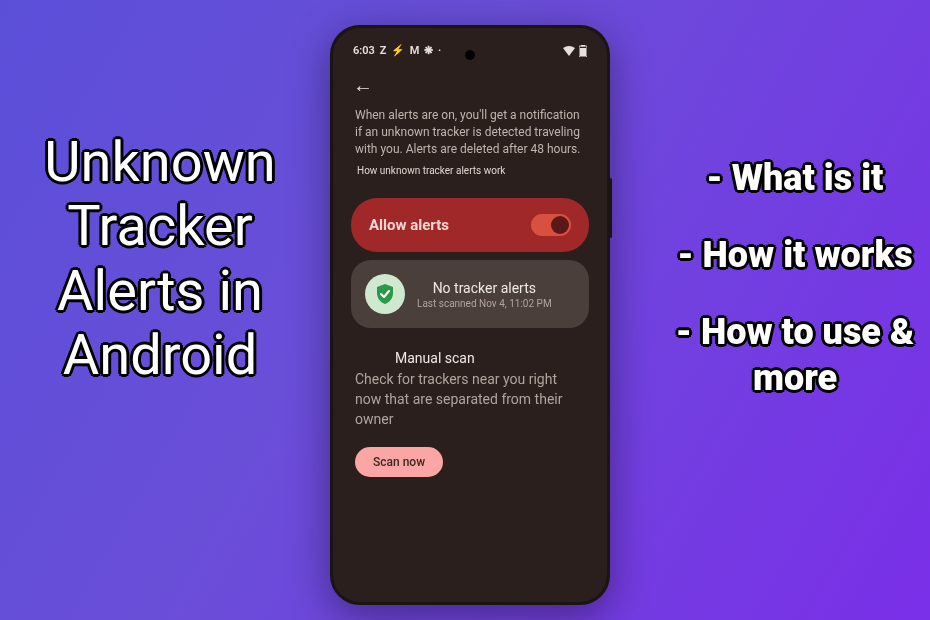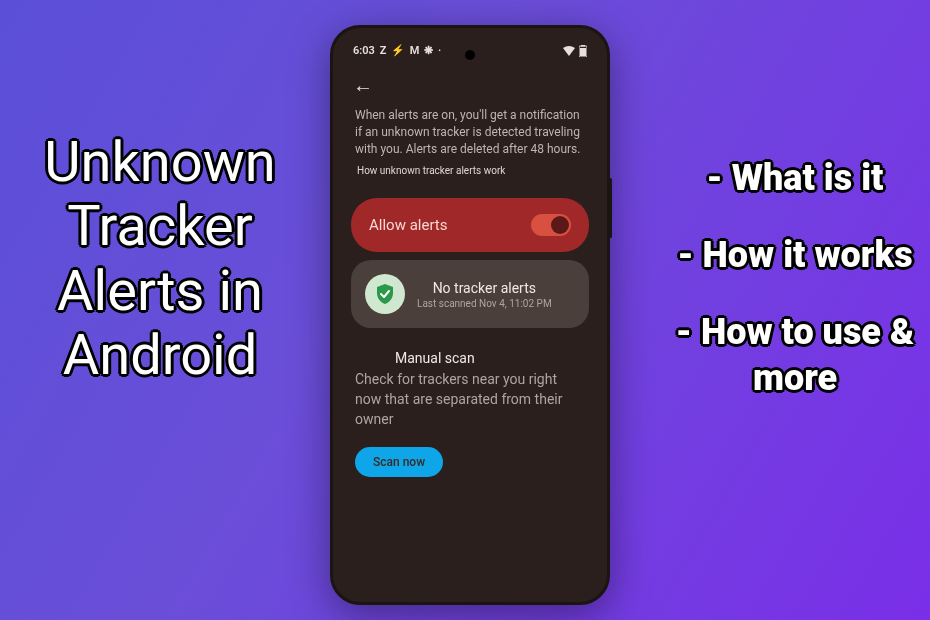--- a/index.html
+++ b/index.html
@@ -113,21 +113,21 @@
       background: #a02828;
       border-radius: 26px;
       padding: 16px 18px;
       display: flex;
       justify-content: space-between;
       align-items: center;
     }
     .allow-label {
       color: #f8d8d0;
       font-size: 15px;
-      font-weight: 400;
+      font-weight: 700;
       text-align: center;
     }
     .toggle {
       width: 40px;
       height: 22px;
       background: #d85040;
       border-radius: 12px;
       position: relative;
       cursor: pointer;
     }
@@ -162,21 +162,21 @@
     }
     .shield-svg { width: 24px; height: 24px; }
     .status-title { color: #f0e8e4; font-size: 14px; margin-bottom: 2px; }
     .status-sub { color: #b0a49e; font-size: 10px; }
     .manual-section { padding: 14px 16px 8px; }
     .manual-title { color: #f0e8e4; font-size: 14px; margin-bottom: 4px; margin-left: 40px; }
     .manual-desc { color: #b0a49e; font-size: 14px; line-height: 1.4; }
     .scan-btn {
       margin: 10px 16px;
       display: inline-block;
-      background: #0ea5e9;
+      background: #fca5a5;
       color: #3a2a24;
       padding: 8px 18px;
       border-radius: 18px;
       font-size: 12px;
       font-weight: 500;
       cursor: pointer;
     }
     .wifi-icon, .battery-icon { display: inline-flex; }
   </style>
 </head>

